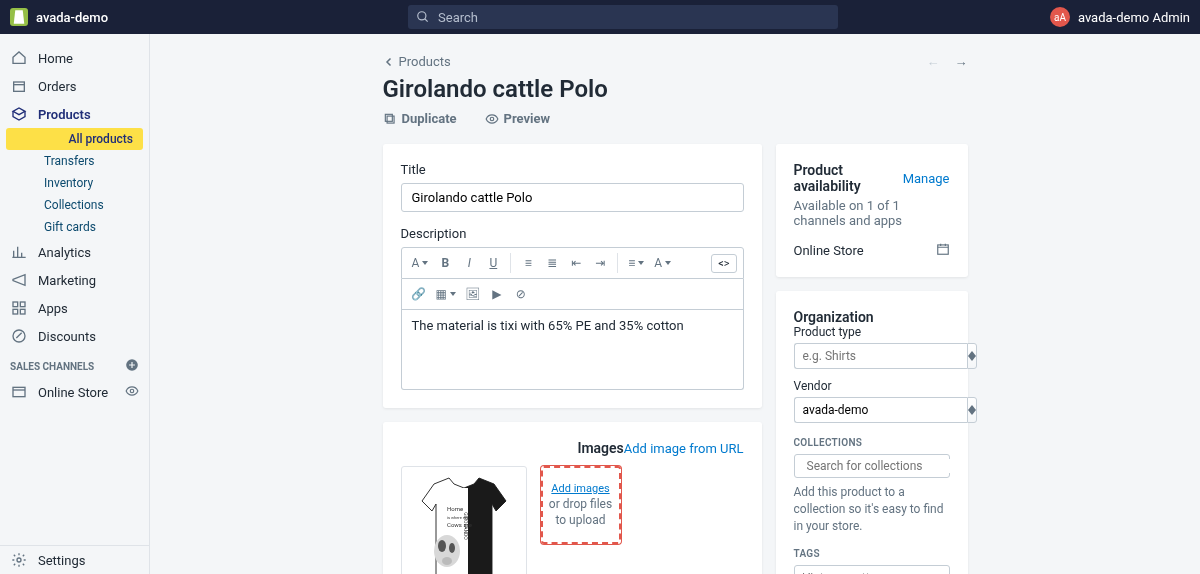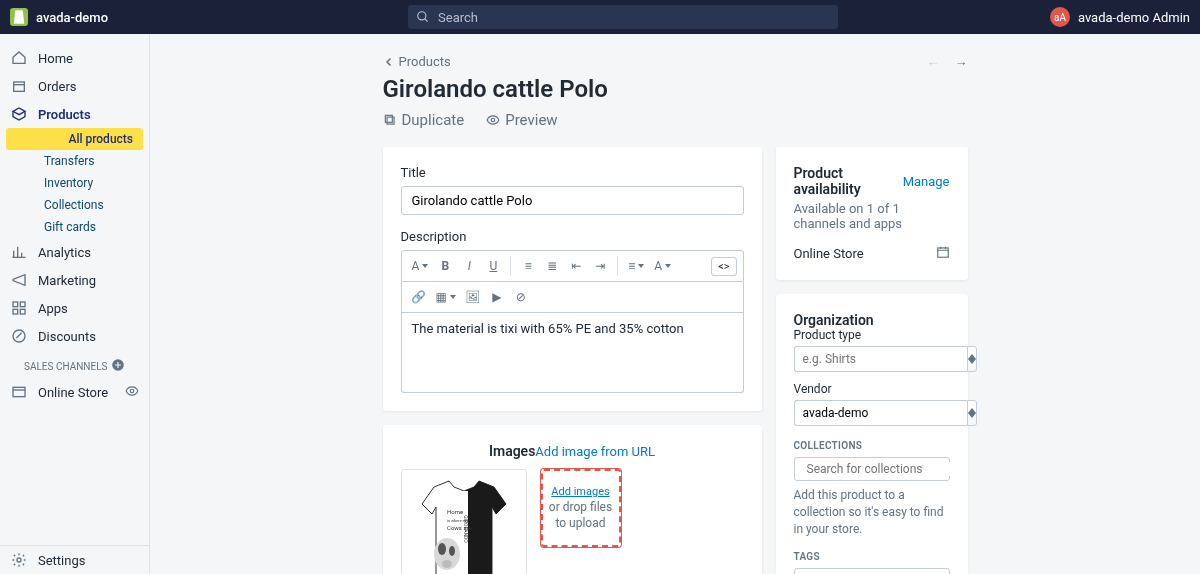--- a/index.html
+++ b/index.html
@@ -11,43 +11,43 @@
     .topbar-search span { color: #b5bece; margin-left: 8px; }
     .topbar-user { margin-left: auto; display: flex; align-items: center; color: #fff; font-size: 13px; }
     .avatar { width: 20px; height: 20px; border-radius: 50%; background: #e2574c; color:#fff; font-size:10px; display:flex; align-items:center; justify-content:center; margin-right:8px; }
     .layout { display: flex; height: calc(100% - 34px); }
     .sidebar { width: 150px; background: #f4f6f8; border-right: 1px solid #dfe3e8; padding-top: 10px; overflow-y:auto; }
     .nav-item { display: flex; align-items: center; padding: 5px 10px; color: #212b36; font-size: 13px; cursor:pointer; }
     .nav-item .icon { width: 18px; height: 18px; margin-right: 10px; display:flex; align-items:center; justify-content:center; }
     .nav-item.active { color: #202e78; font-weight:600; }
     .sub-item { padding: 4px 10px 4px 38px; font-size: 12px; color: #0c4a6e; border-radius: 3px; margin: 0 6px; cursor:pointer; }
     .sub-item.active { background: #fde047; color: #202e78; font-weight:500;text-align:right; }
-    .nav-section { padding: 8px 24px 4px; font-size: 10px; font-weight: 400; color: #637381; display:flex; justify-content:space-between; align-items:center; }
+    .nav-section { padding: 8px 10px 4px; font-size: 10px; font-weight: 700; color: #637381; display:flex; justify-content:space-between; align-items:center; }
     .sidebar-footer { position: absolute; bottom: 0; width: 150px; border-top: 1px solid #dfe3e8; }
     .main { flex: 1; overflow-y: auto; padding: 20px 0 40px; }
     .header-row { display:flex; align-items:center; justify-content:space-between; width:585px; margin:0 auto; }
     .back-link { display:flex; align-items:center; color:#637381; font-size:13px; cursor:pointer; }
     .nav-arrows { display:flex; gap:15px; color:#c4cdd5; }
     .page-title { font-size: 24px; font-weight: 600; margin: 6px 0 8px; width:585px; margin-left:auto; margin-right:auto; }
-    .actions-row { display:flex; gap:22px; width:585px; margin:0 auto 18px; font-size:15px; color:#637381; }
+    .actions-row { display:flex; gap:28px; width:585px; margin:0 auto 18px; font-size:13px; color:#637381;font-weight:bold; }
     .action-btn { display:flex; align-items:center; gap:5px; cursor:pointer; }
     .cols { display:flex; gap:14px; width:585px; margin:0 auto; }
     .card { background:#fff; border-radius:3px; box-shadow:0 1px 3px rgba(0,0,0,.08); padding:18px; margin-bottom:14px; }
     .left-col { width: 380px; }
     .right-col { width: 192px; }
     .label { font-size:13px; margin-bottom:6px; display:block; }
     .text-input { width:100%; border:1px solid #c4cdd5; border-radius:3px; padding:6px 10px; font-size:13px; }
     .rte-toolbar { border:1px solid #c4cdd5; border-radius:3px 3px 0 0; padding:4px 6px; display:flex; flex-wrap:wrap; gap:2px; align-items:center; }
     .rte-toolbar .sep { width:1px; background:#dfe3e8; height:20px; margin:0 4px; }
     .tb-btn { width:22px; height:22px; display:flex; align-items:center; justify-content:center; color:#637381; font-size:12px; border-radius:2px; cursor:pointer; }
     .tb-btn.wider{ width:auto; padding:0 4px;}
     .code-btn { border:1px solid #c4cdd5; border-radius:3px; padding:2px 6px; font-size:11px; margin-left:auto; cursor:pointer; }
     .rte-toolbar-row2 { border:1px solid #c4cdd5; border-top:none; padding:4px 6px; display:flex; gap:2px; }
     .rte-body { border:1px solid #c4cdd5; border-top:none; border-radius:0 0 3px 3px; padding:8px 10px; height:80px; font-size:13px; }
-    .card-header { display:flex; justify-content:center; align-items:center; margin-bottom:4px; }
+    .card-header { display:flex; justify-content:flex-end; align-items:center; margin-bottom:4px; }
     .card-title { font-size:14px; font-weight:600; }
     .link { color:#007ace; font-size:13px; cursor:pointer; }
     .muted { color:#637381; font-size:13px; }
     .channel-row { display:flex; justify-content:space-between; align-items:center; margin-top:14px; font-size:13px;}
     .micro-label { font-size:12px; color:#212b36; margin-bottom:4px; margin-top:10px; display:block;}
     .micro-label:first-of-type{margin-top:0;}
     .select-wrap { display:flex; }
     .select-input { flex:1; border:1px solid #c4cdd5; border-right:none; border-radius:3px 0 0 3px; padding:5px 8px; font-size:12px; }
     .select-btn { width:22px; border:1px solid #c4cdd5; border-radius:0 3px 3px 0; background:linear-gradient(#fff,#f4f6f8); display:flex; flex-direction:column; align-items:center; justify-content:center; }
     .section-title-sm { font-size:10px; font-weight:600; color:#637381; letter-spacing:0.3px; margin:14px 0 6px;}

